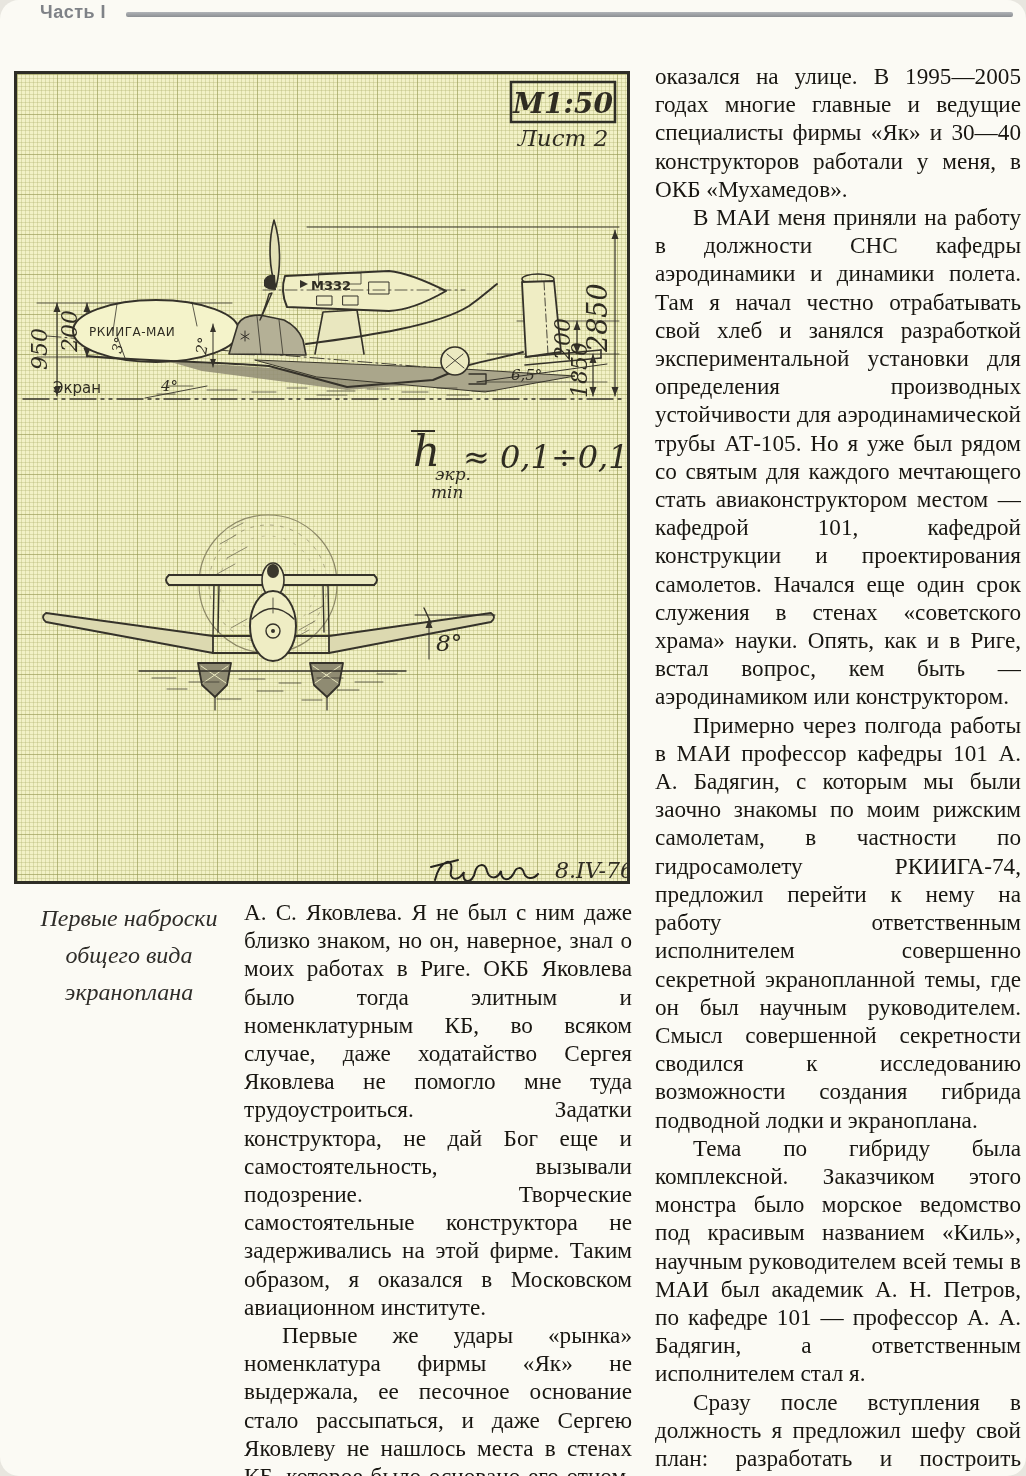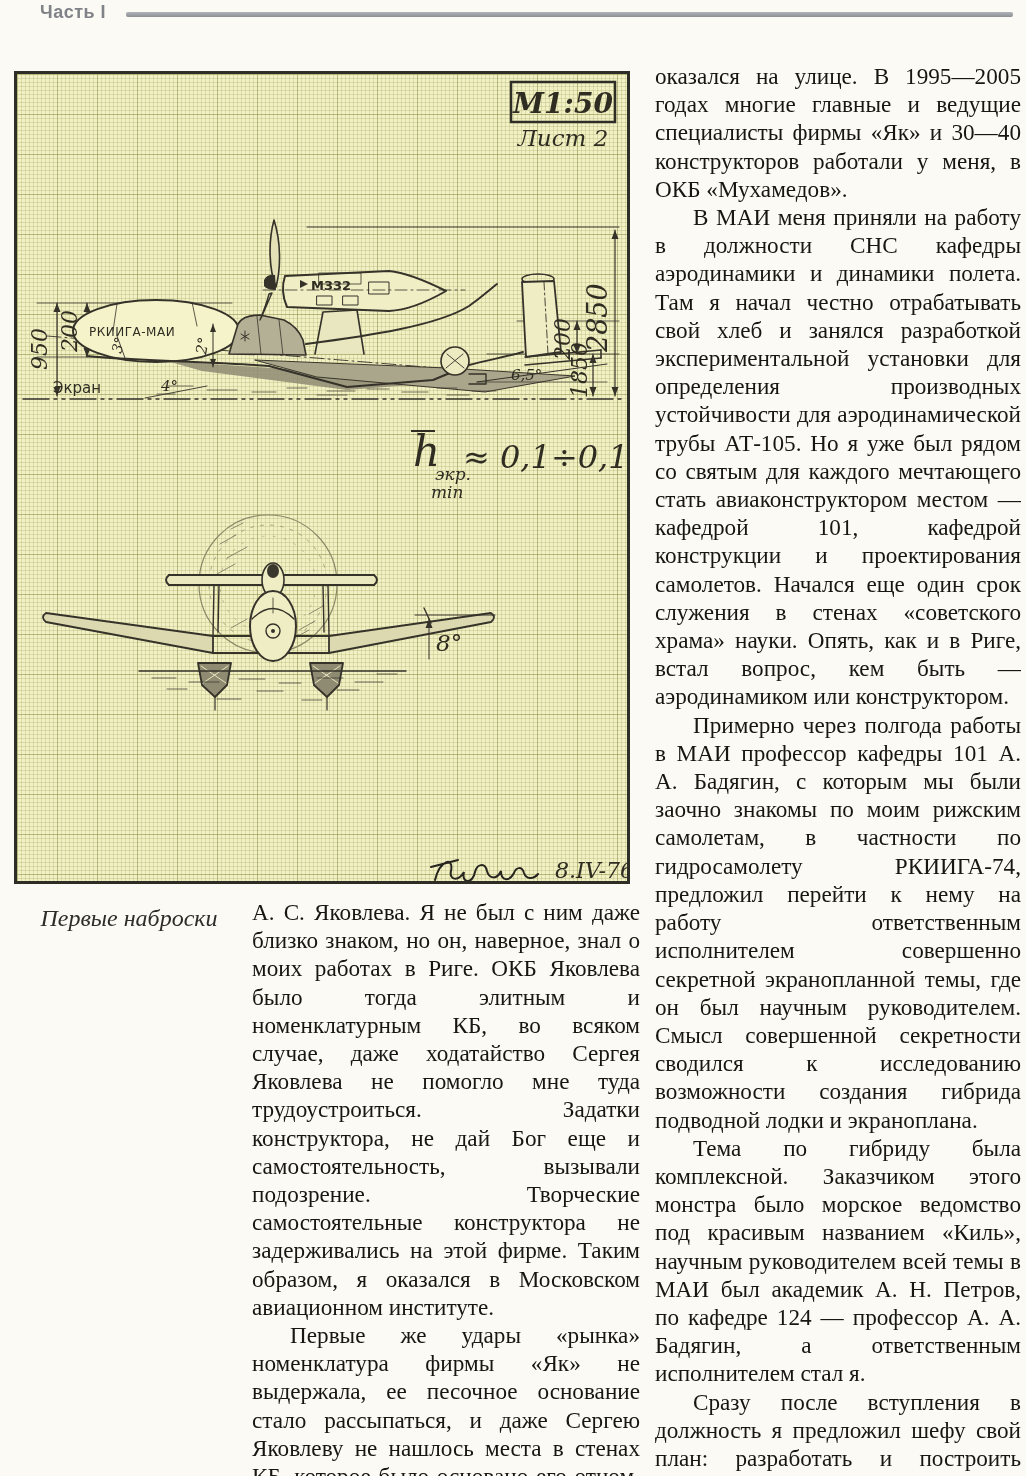--- a/index.html
+++ b/index.html
@@ -1,17 +1,17 @@
 <!DOCTYPE html>
 <html><head>
 <meta charset="utf-8">
 <style>
   html,body{margin:0;padding:0;background:#e8e6df;}
   .page{position:relative;width:1026px;height:1476px;background:#fbfaf4;overflow:hidden;
-        font-family:"Liberation Serif",serif;color:#181611;}
+        font-family:"Liberation Serif",serif;color:#181611;border-radius:19px;}
   
   .part-label{position:absolute;left:40px;top:2px;font-family:"Liberation Sans",sans-serif;
         font-weight:bold;font-size:18px;color:#7f8287;letter-spacing:.5px;}
   .header-rule{position:absolute;left:126px;top:12px;width:887px;height:5px;border-radius:2px;
         background:linear-gradient(#b0b3b7,#8c8f93);}
   
   .drawing{position:absolute;left:14px;top:71px;width:610px;height:807px;border:3px solid #2e2d26;
         background-color:#f2f1c6;
         background-image:
           repeating-linear-gradient(to right, rgba(148,150,82,.50) 0 1px, transparent 1px 40px),
@@ -23,21 +23,21 @@
   svg text{stroke:none;fill:#2f2c22;}
   svg .dim{font-family:"DejaVu Serif",serif;font-style:italic;}
   svg .hand{font-family:"DejaVu Sans",sans-serif;font-style:normal;}
   
   .caption{position:absolute;left:16px;top:900px;width:226px;font-style:italic;font-size:24px;
         line-height:37px;color:#2f2d29;text-align:center;}
   
   .col{position:absolute;text-align:justify;font-size:23.2px;line-height:28.2px;overflow:hidden;}
   .col p{margin:0;}
   .col p.indent{text-indent:38px;}
-  .col-left{left:252px;top:898px;width:388px;height:578px;}
+  .col-left{left:244px;top:898px;width:388px;height:578px;}
   .col-right{left:655px;top:62px;width:366px;height:1414px;}
 </style>
 </head>
 <body>
 
 <div class="page">
 
   <div class="part-label">Часть I</div>
   <div class="header-rule"></div>
 
@@ -195,28 +195,30 @@
       <g>
         <path d="M 418,806 C 423,786 437,782 434,797 C 432,806 441,808 447,798 C 444,810 456,810 458,798 C 460,790 468,788 470,797 C 472,805 480,806 484,797 C 484,807 492,808 497,799 C 499,793 505,792 507,799 C 509,805 516,806 521,800 M 414,793 L 441,786 M 412,810 C 440,817 480,817 532,809" fill="none" stroke="#26241f" stroke-width="2" stroke-linecap="round"></path>
         <text class="dim" x="538" y="804" font-size="22">8.IV-76</text>
         <line x1="557" y1="808" x2="573" y2="808" stroke="#26241f" stroke-width="1"></line>
       </g>
     </svg>
   </div>
 
   <div class="caption">
     <div>Первые наброски</div>
+    <div>общего вида</div>
+    <div>экраноплана</div>
   </div>
 
   <div class="col col-left">
     <p>А. С. Яковлева. Я не был с ним даже близко знаком, но он, наверное, знал о моих работах в Риге. ОКБ Яковлева было тогда элитным и номенклатурным КБ, во всяком случае, даже ходатайство Сергея Яковлева не помогло мне туда трудоустроиться. Задатки конструктора, не дай Бог еще и самостоятельность, вызывали подозрение. Творческие самостоятельные конструктора не задерживались на этой фирме. Таким образом, я оказался в Московском авиационном институте.</p>
     <p class="indent">Первые же удары «рынка» номенклатура фирмы «Як» не выдержала, ее песочное основание стало рассыпаться, и даже Сергею Яковлеву не нашлось места в стенах КБ, которое было основано его отцом, он</p>
   </div>
 
   <div class="col col-right">
     <p>оказался на улице. В 1995—2005 годах многие главные и ведущие специалисты фирмы «Як» и 30—40 конструкторов работали у меня, в ОКБ «Мухамедов».</p>
     <p class="indent">В МАИ меня приняли на работу в должности СНС кафедры аэродинамики и динамики полета. Там я начал честно отрабатывать свой хлеб и занялся разработкой экспериментальной установки для определения производных устойчивости для аэродинамической трубы АТ-105. Но я уже был рядом со святым для каждого мечтающего стать авиаконструктором местом — кафедрой 101, кафедрой конструкции и проектирования самолетов. Начался еще один срок служения в стенах «советского храма» науки. Опять, как и в Риге, встал вопрос, кем быть — аэродинамиком или конструктором.</p>
     <p class="indent">Примерно через полгода работы в МАИ профессор кафедры 101 А. А. Бадягин, с которым мы были заочно знакомы по моим рижским самолетам, в частности по гидросамолету РКИИГА-74, предложил перейти к нему на работу ответственным исполнителем совершенно секретной экранопланной темы, где он был научным руководителем. Смысл совершенной секретности сводился к исследованию возможности создания гибрида подводной лодки и экраноплана.</p>
-    <p class="indent">Тема по гибриду была комплексной. Заказчиком этого монстра было морское ведомство под красивым названием «Киль», научным руководителем всей темы в МАИ был академик А. Н. Петров, по кафедре 124 — профессор А. А. Бадягин, а ответственным исполнителем стал я.</p>
+    <p class="indent">Тема по гибриду была комплексной. Заказчиком этого монстра было морское ведомство под красивым названием «Киль», научным руководителем всей темы в МАИ был академик А. Н. Петров, по кафедре 101 — профессор А. А. Бадягин, а ответственным исполнителем стал я.</p>
     <p class="indent">Сразу после вступления в должность я предложил шефу свой план: разработать и построить пилотируемую демонстрационную модель экраноплана, причем разработку провести совместно с РКИИГА, а по-</p>
   </div>
 
 </div>
 
 </body></html>

